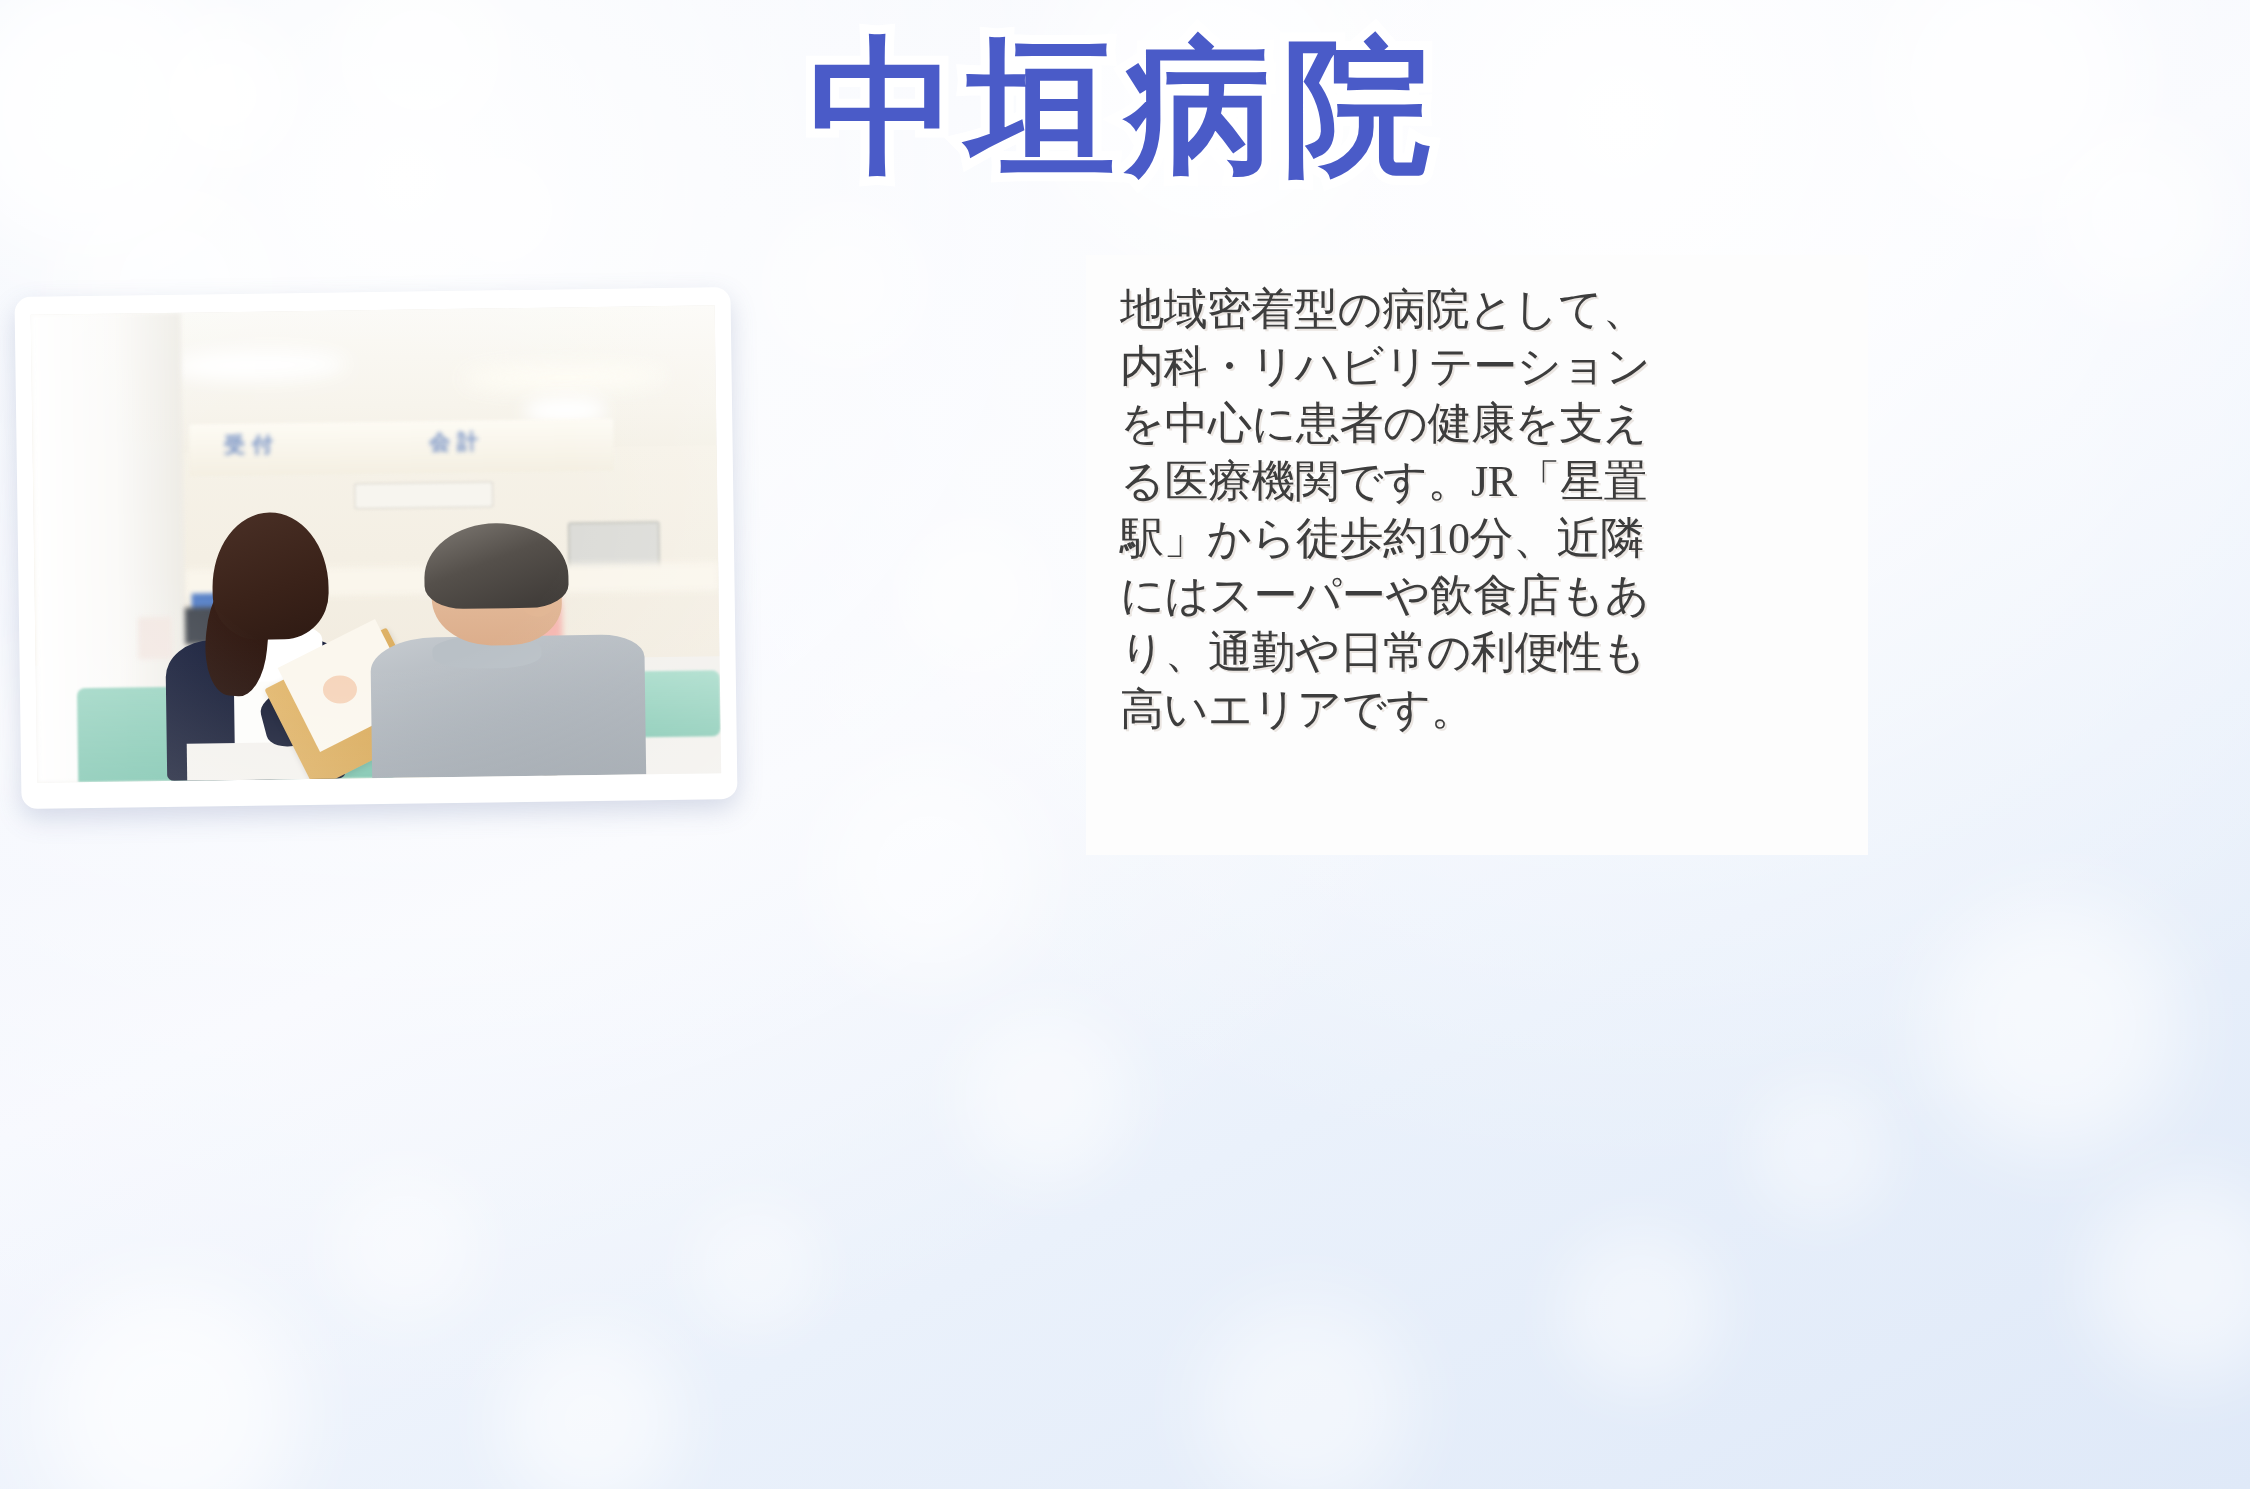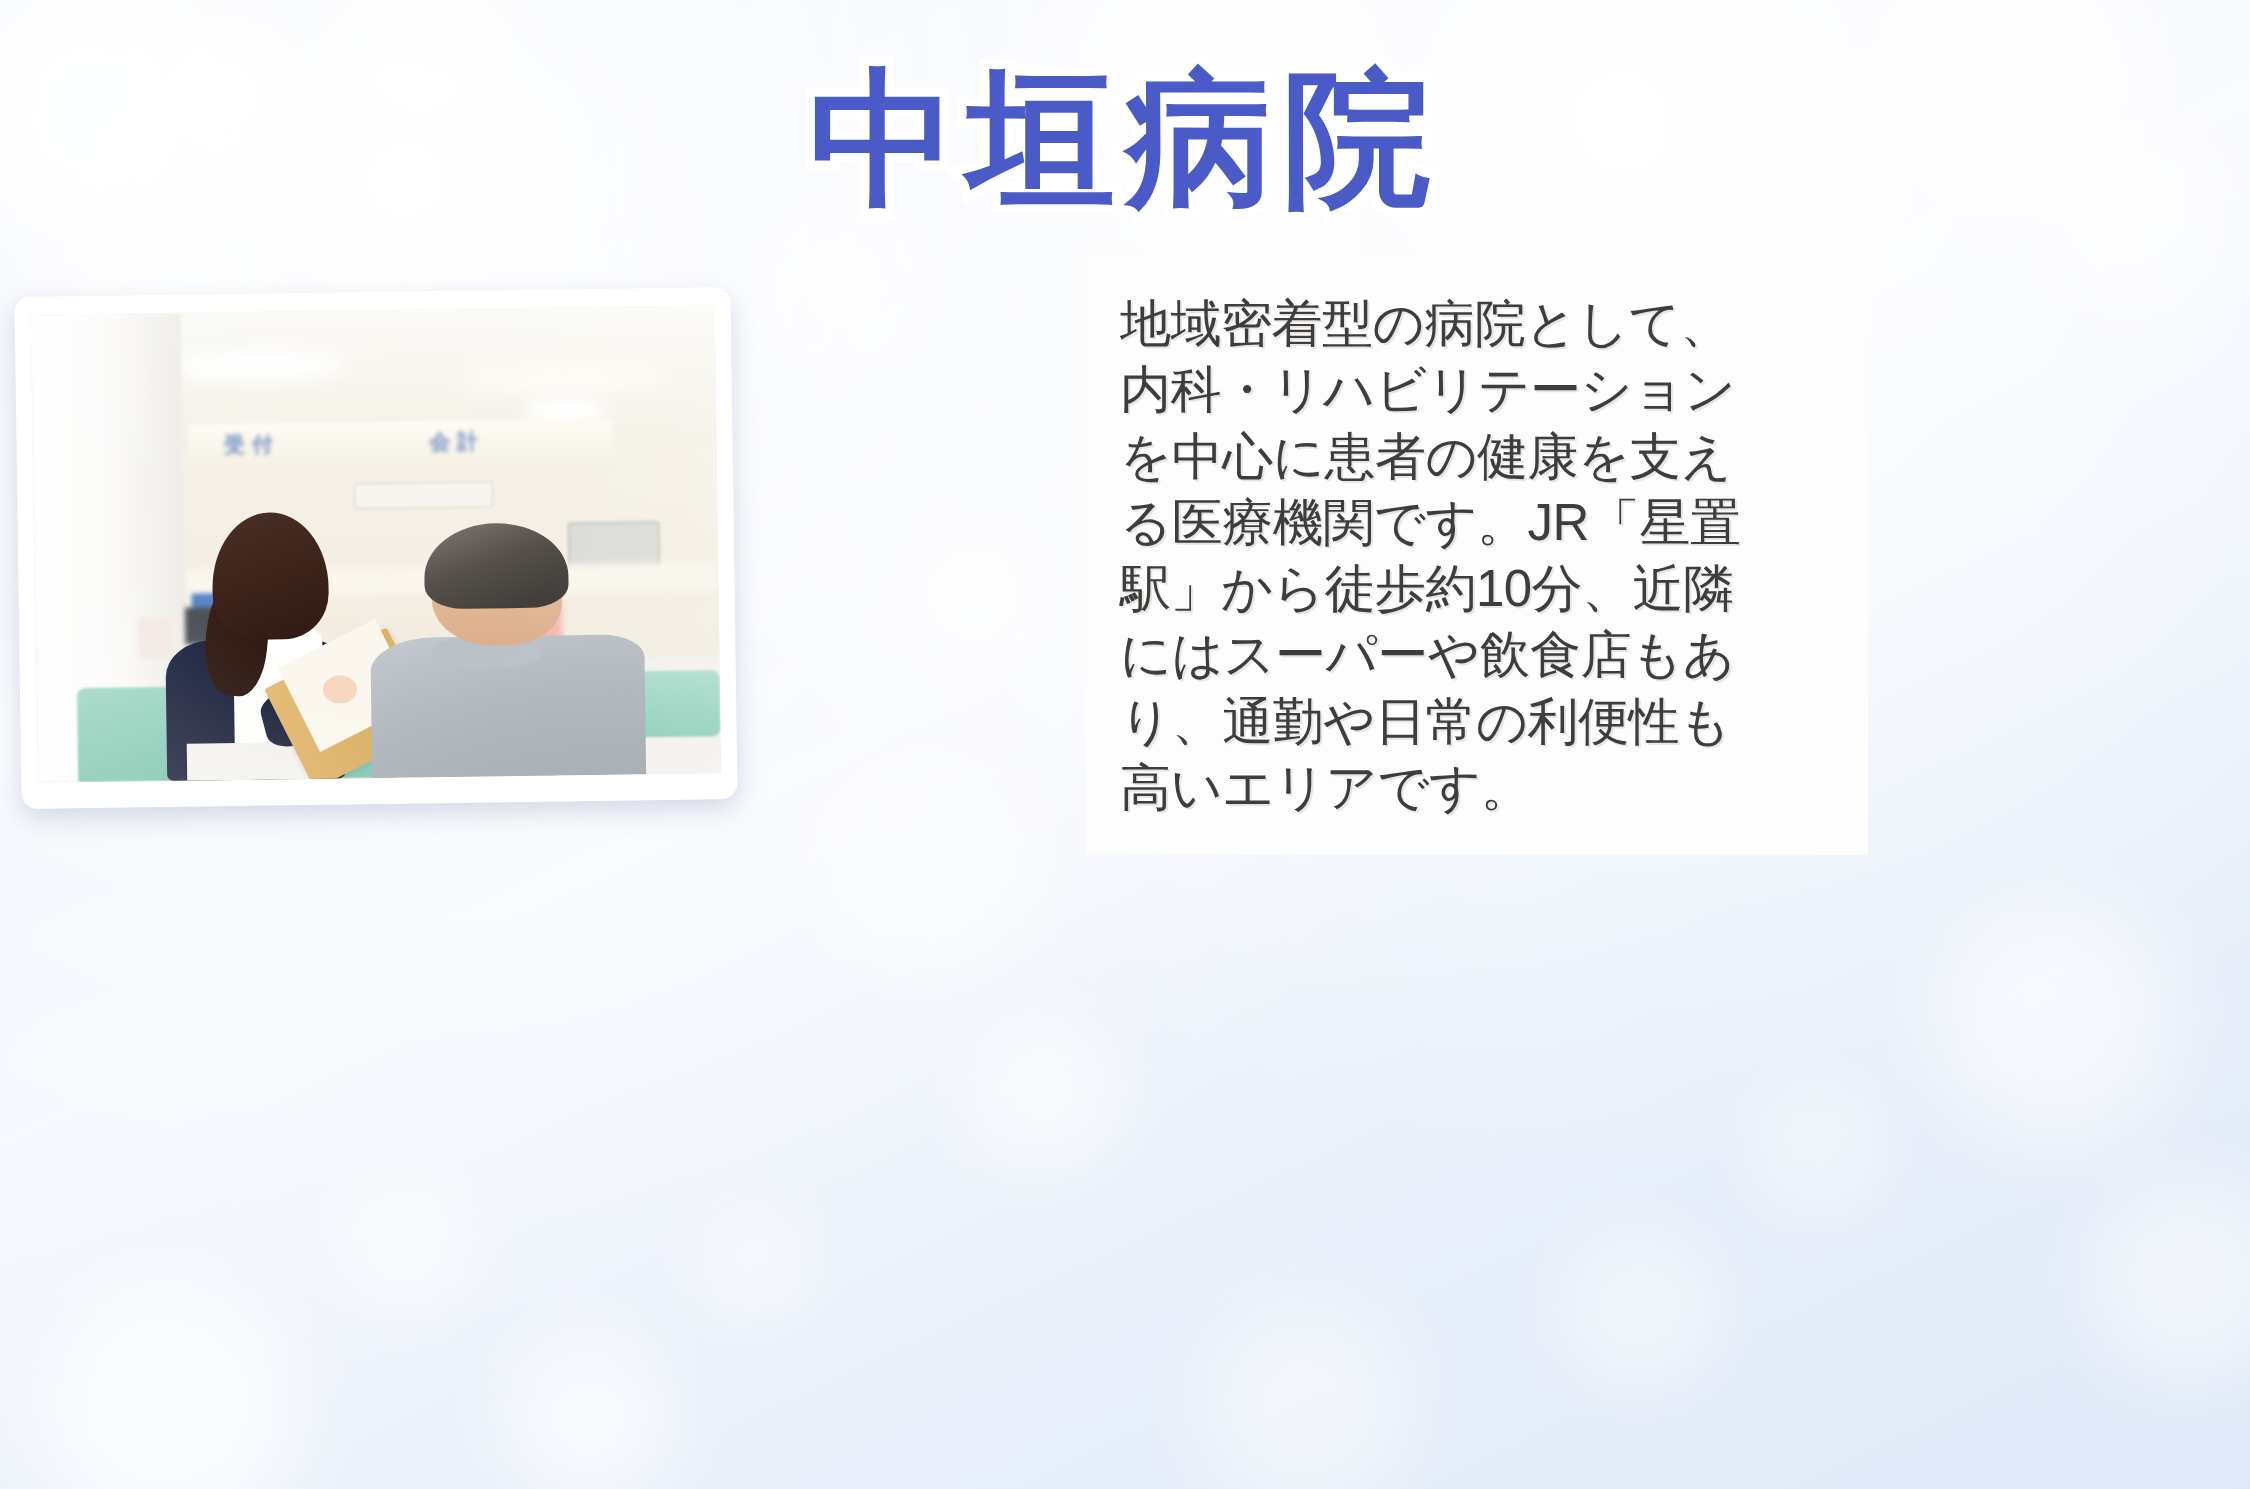--- a/index.html
+++ b/index.html
@@ -29,21 +29,21 @@
   .bokeh {
     position: absolute;
     border-radius: 50%;
     pointer-events: none;
   }
 
   
   #title-wrap {
     position: absolute;
     left: 0;
-    top: 52px;
+    top: 20px;
     width: 2250px;
     text-align: center;
     z-index: 5;
   }
   #title {
     display: inline-block;
     font-family: "DejaVu Sans", "Liberation Sans", sans-serif;
     font-size: 148px;
     font-weight: bold;
     letter-spacing: 10px;
@@ -304,29 +304,28 @@
     left: 1086px;
     top: 255px;
     width: 782px;
     height: 600px;
     background: #fdfdfd;
     z-index: 4;
     padding: 26px 14px 20px 34px;
     box-sizing: border-box;
   }
   #body-text {
-    font-family: Liberation Sans, sans-serif;
-    font-size: 51px;
+    font-family: Liberation Serif, serif;
+    font-size: 44px;
     line-height: 1.30;
     color: #3d3d3d;
     font-weight: 500;
     letter-spacing: -0.5px;
     text-shadow: 2px 2px 0 rgba(210,200,190,0.45);
     white-space: pre-line;
-    margin-top: 10px;
   }
 </style>
 </head>
 <body>
 
 <div id="stage">
 
   <div class="bokeh" style="left:-60px;  top:-40px;  width:300px; height:300px; background:rgba(255,255,255,.85); filter:blur(42px);"></div>
   <div class="bokeh" style="left:150px;  top:20px;   width:150px; height:150px; background:rgba(255,255,255,.75); filter:blur(30px);"></div>
   <div class="bokeh" style="left:330px;  top:-30px;  width:180px; height:180px; background:rgba(255,255,255,.6);  filter:blur(34px);"></div>

